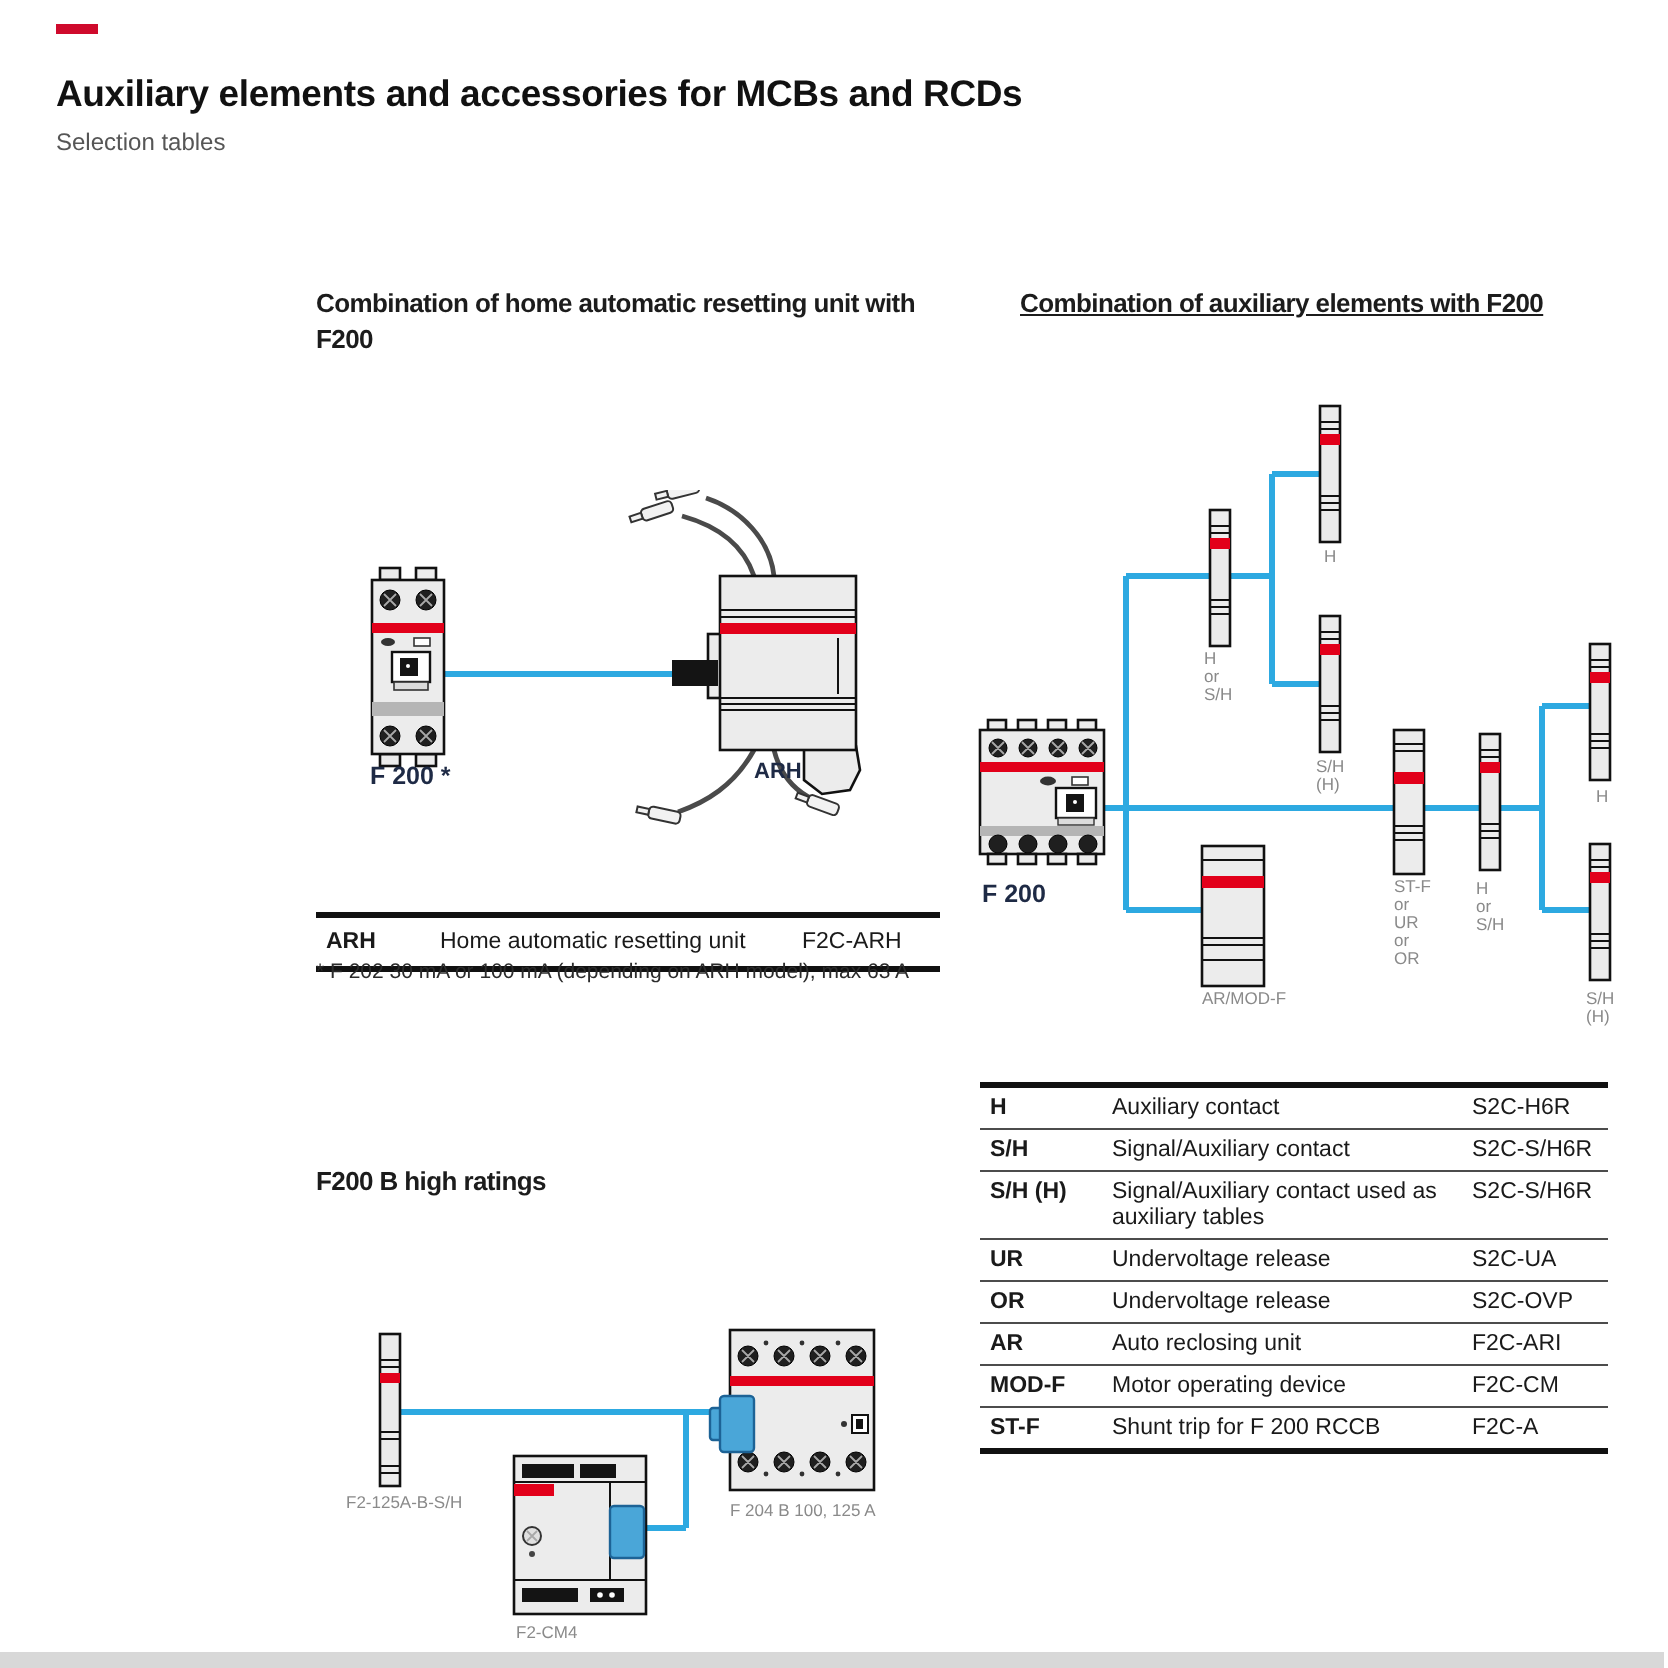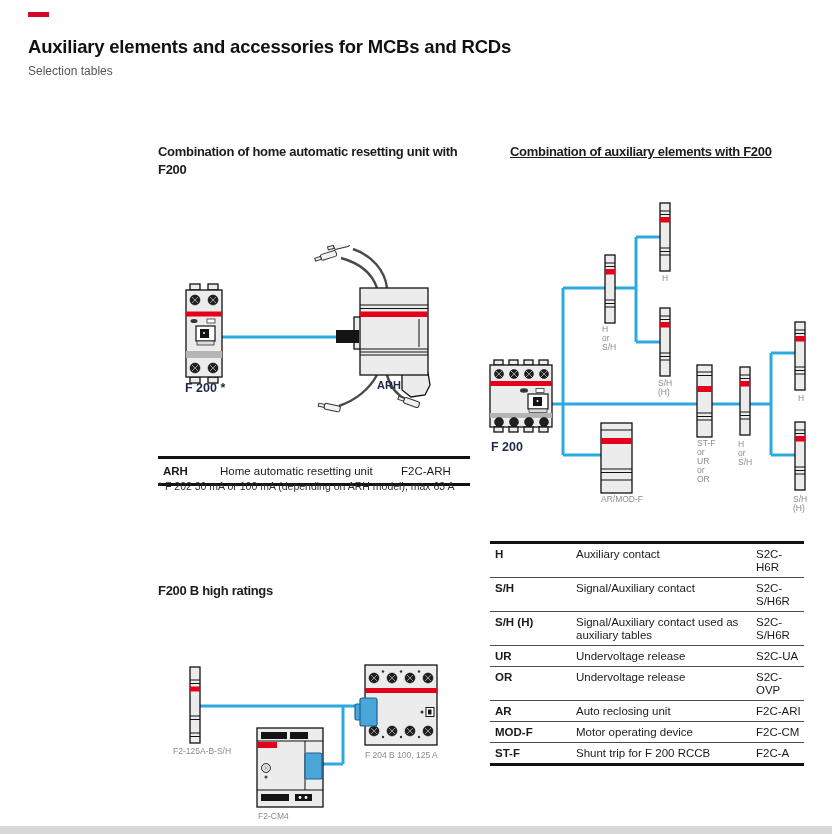--- a/index.html
+++ b/index.html
@@ -18,21 +18,21 @@
   .tbl{border-top:3px solid #111;border-bottom:3px solid #111;}
   .tbl1{left:158px;top:456px;width:312px;}
   .tbl2{left:490px;top:541px;width:314px;}
   .trow{display:flex;align-items:flex-start;padding:4px 0 3px 0;}
   .trow + .trow{border-top:1px solid #4c4c4c;}
   .tbl1 .trow{padding:6px 0 5px 0;}
   .c-code{font-weight:bold;font-size:11.5px;flex:0 0 62px;padding-left:5px;box-sizing:border-box;line-height:13px;}
   .c-desc{font-size:11.5px;flex:0 0 181px;line-height:13px;}
   .c-type{font-size:11.5px;flex:1;line-height:13px;}
   .tbl2 .c-code{flex:0 0 66px;}
-  .tbl2 .c-desc{flex:0 0 180px;margin-left:20px;}
+  .tbl2 .c-desc{flex:0 0 180px;}
   .bottom-bar{left:0;top:826px;width:834px;height:8px;background:#d8d8d8;}
   
   svg{display:block;}
   svg text{font-family:"Liberation Sans",sans-serif;}
   .dev{fill:#ececec;stroke:#111;stroke-width:1.3;}
   .thin{stroke:#111;stroke-width:1;}
   .red{fill:#e2001a;}
   .blue{stroke:#2da9e1;stroke-width:3;fill:none;}
   .glabel{font-size:8.5px;fill:#8a8a8a;}
   .blabel{font-weight:bold;fill:#1e2a45;}

